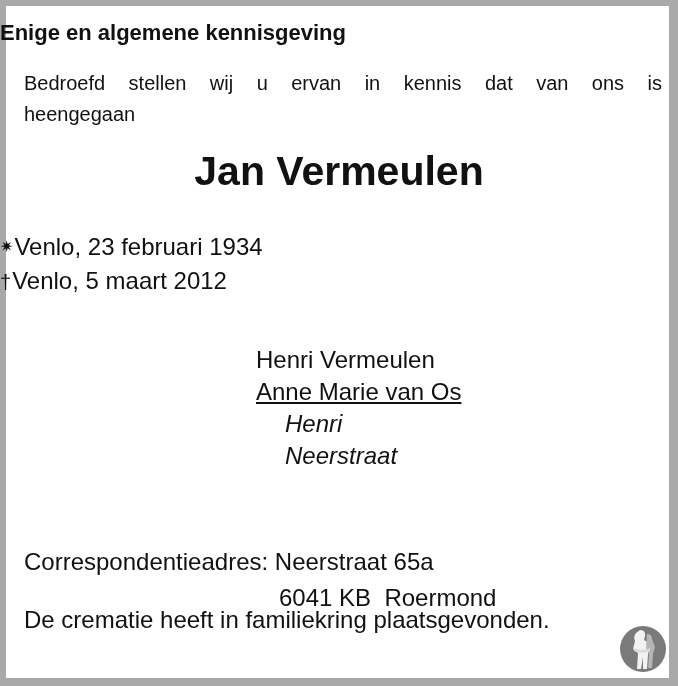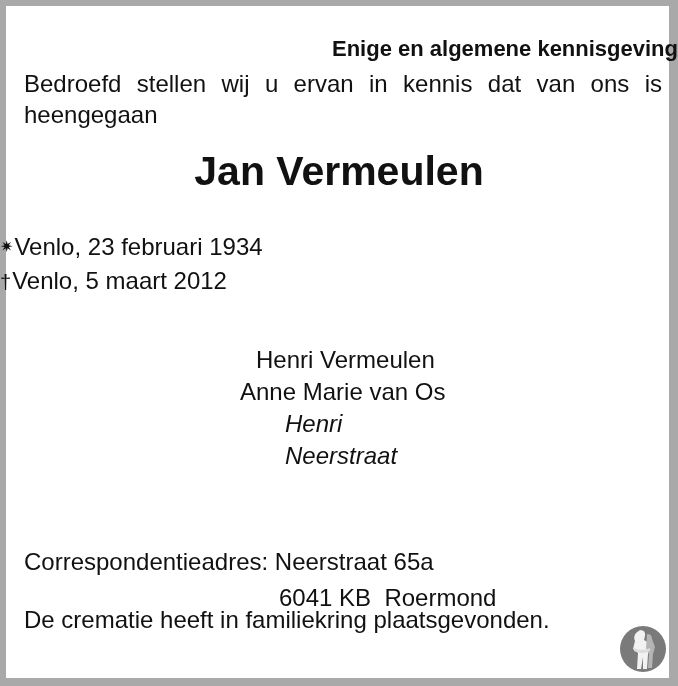--- a/index.html
+++ b/index.html
@@ -1,23 +1,23 @@
 <!DOCTYPE html>
 <html><head>
   <meta charset="utf-8">
   <style>
     html, body { margin: 0; padding: 0; background: #ffffff; }
     body { width: 678px; height: 686px; position: relative; overflow: hidden;
       font-family: "Liberation Sans", sans-serif; color: #111; }
     .frame { position: absolute; left: 0; top: 0; width: 678px; height: 686px;
       box-sizing: border-box; border: 6px solid #a9a9a9; border-right-width: 9px;
       border-bottom-width: 8px; background: #fff; }
-    .heading { position: absolute; left: 0; width: 678px; top: 20px; text-align: right;
-      font-weight: bold; font-size: 22px; margin-top: 16px; }
-    .intro { position: absolute; left: 24px; width: 638px; top: 68px; font-size: 24px;
+    .heading { position: absolute; left: 0; width: 678px; top: 20px; text-align: left;
+      font-weight: bold; font-size: 22px; }
+    .intro { position: absolute; left: 24px; width: 638px; top: 68px; font-size: 20px;
       line-height: 31px; text-align: justify; text-align-last: left; }
     .intro .l1 { display: block; text-align: justify; text-align-last: justify; }
     .name { position: absolute; left: 0; width: 678px; top: 148px; text-align: center;
       font-weight: bold; font-size: 41px; }
     .dates { position: absolute; left: 0; width: 586px; top: 230px; text-align: left;
       font-size: 24px; line-height: 34px; }
     .dates .row { display: block; }
     .dates .sym { font-size: 16px; vertical-align: 3px; margin-right: 1px; }
     .family { position: absolute; top: 344px; font-size: 24px; line-height: 32px; }
     .fam { position: absolute; white-space: nowrap; }
@@ -45,21 +45,21 @@
   <span class="row">
     <span class="sym">✷</span><span>Venlo, 23 februari 1934</span>
   </span>
   <span class="row">
     <span class="sym" style="font-size:20px;vertical-align:0;">†</span><span>Venlo, 5 maart 2012</span>
   </span>
 </div>
 
 <div>
   <div class="family fam" style="left:256px; top:344px;">Henri Vermeulen</div>
-  <div class="family fam" style="left:240px; top:376px;">Anne Marie van Os</div>
+  <div class="family fam" style="left:256px; top:376px;text-decoration:underline;">Anne Marie van Os</div>
   <div class="family fam" style="left:285px; top:408px; font-style:italic;">Henri</div>
   <div class="family fam" style="left:285px; top:440px; font-style:italic;">Neerstraat</div>
 </div>
 
 <div class="addr">
   <span>Correspondentieadres:</span>
   <span>Neerstraat 65a</span>
   <span class="city" style="white-space:pre;">6041 KB  Roermond</span>
 </div>
 

